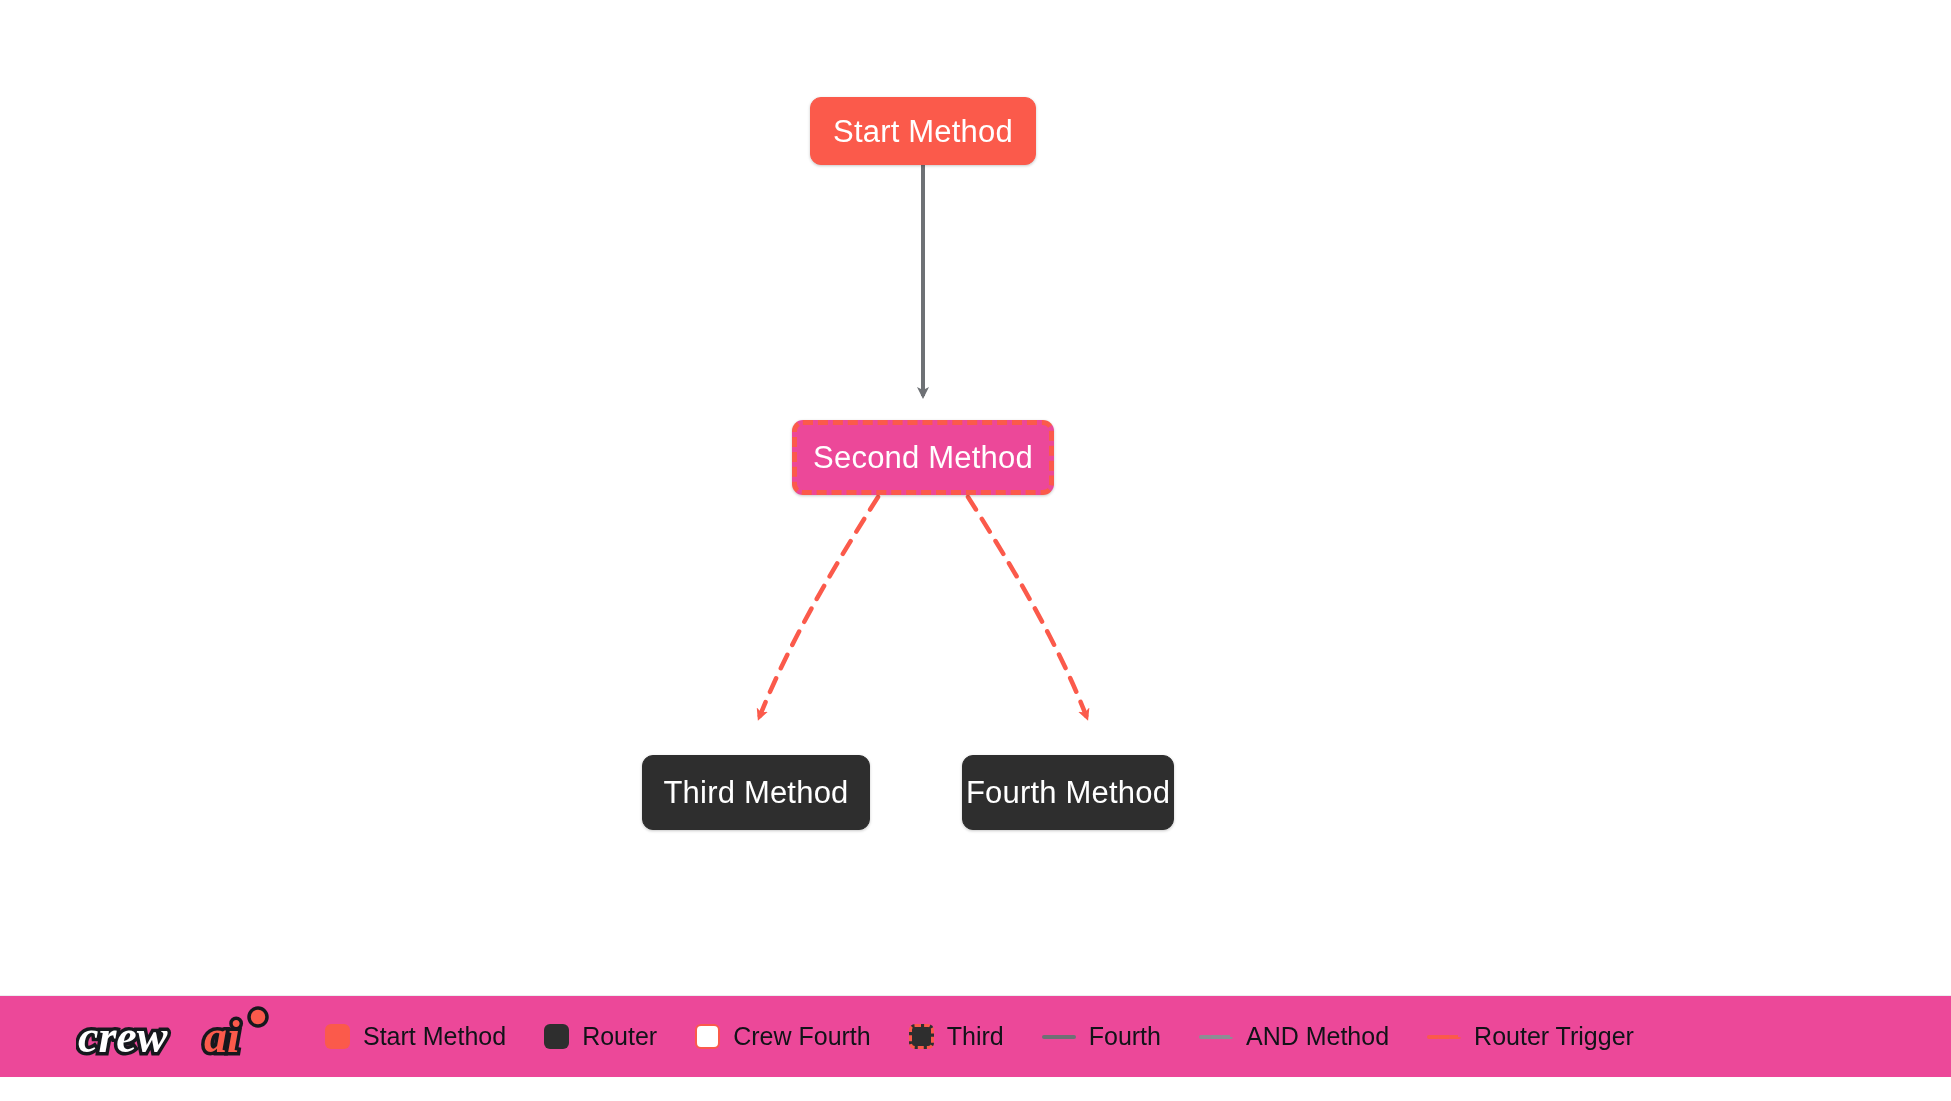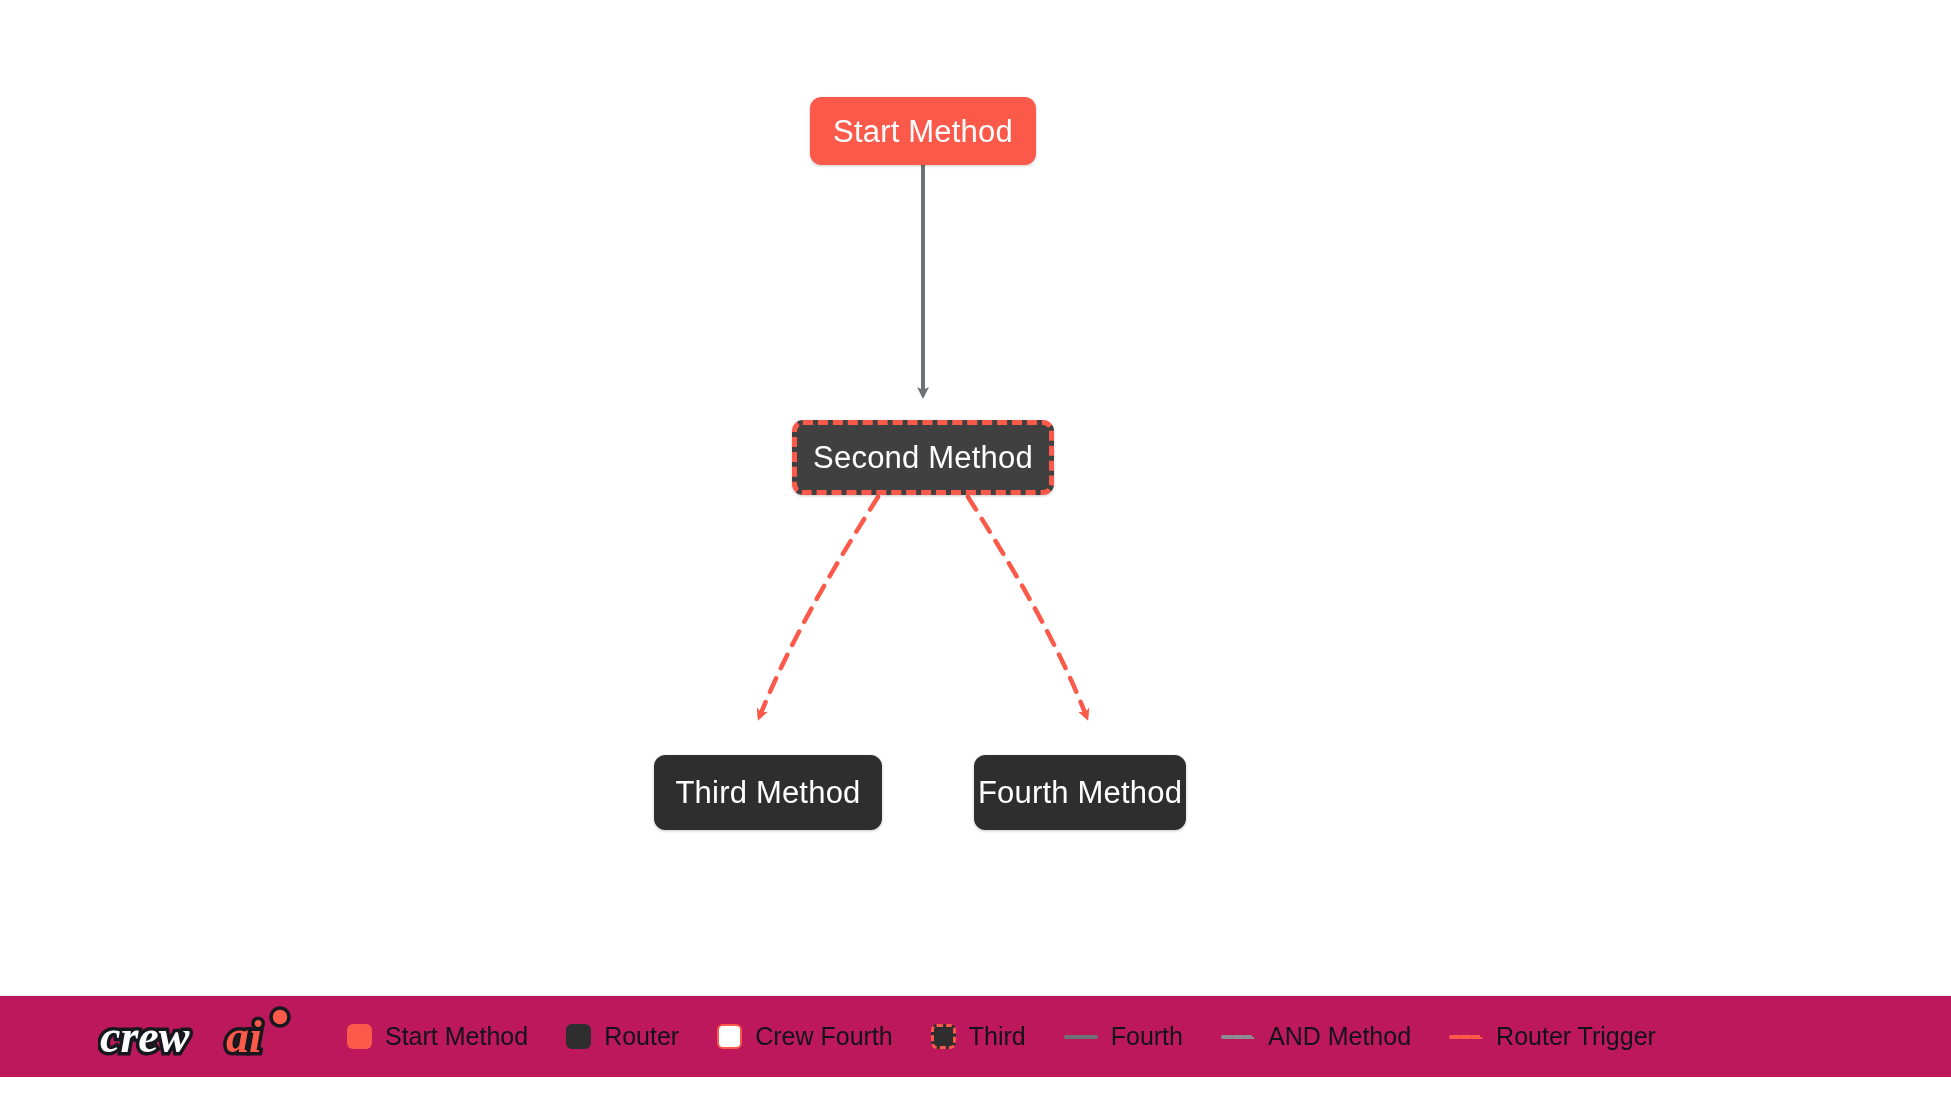--- a/index.html
+++ b/index.html
@@ -61,39 +61,38 @@
     padding: 0 4px;
   }
 
   .node.type-start {
     background: #fb5a4b;
     border: 1px solid #fb5a4b;
   }
   .node.type-method {
     background: #2e2e2e;
     border: 1px solid #2e2e2e;
-    margin-left: 12px;
   }
   .node.type-router {
-    background: #404040;
+    background: #ec4899;
     border: 5px dashed #fb5a4b;
   }
 
   
   #legend {
     position: absolute;
     left: 0;
     top: 995px;
     width: 1951px;
     height: 82px;
-    background: #be185d;
+    background: #ec4899;
     border-top: 1px solid #eceef0;
     display: flex;
     align-items: center;
-    padding-left: 98px;
+    padding-left: 76px;
   }
 
   .logo {
     position: relative;
     width: 215px;
     height: 64px;
     margin-right: 34px;
     flex: 0 0 auto;
   }
 

